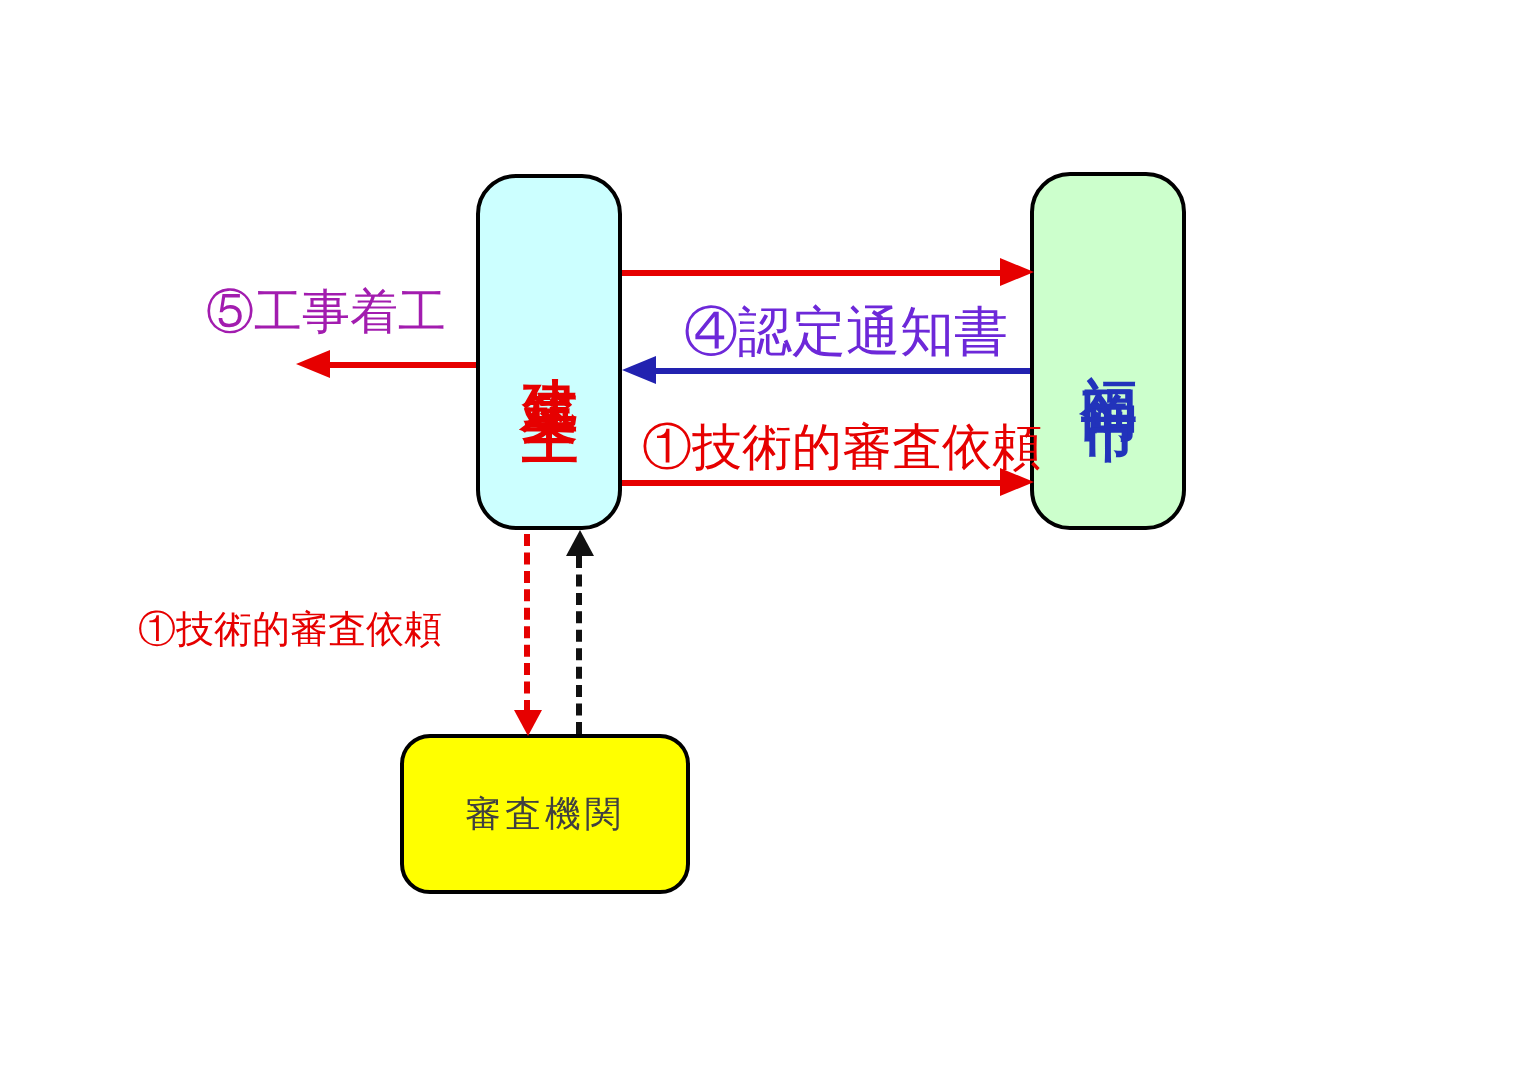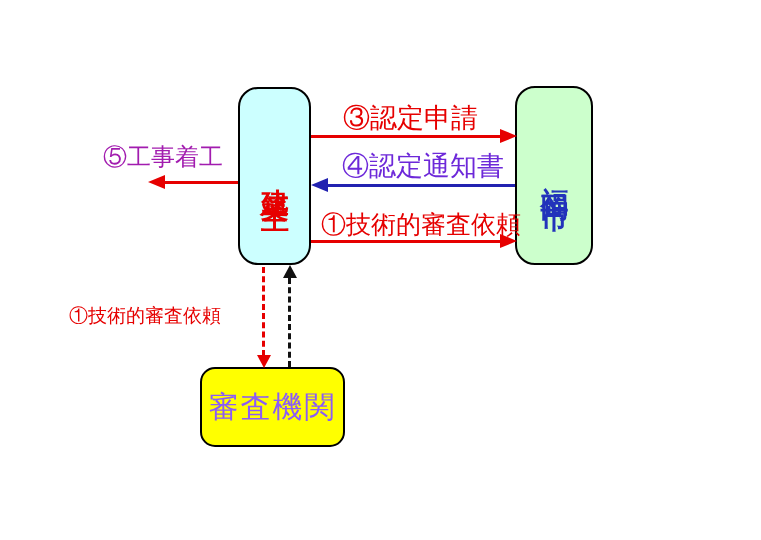--- a/index.html
+++ b/index.html
@@ -33,21 +33,21 @@
     writing-mode:vertical-rl;
     text-orientation:upright;
     font-weight:bold;
     font-size:28px;
     letter-spacing:7px;
     line-height:1;
   }
   .node-builder .vtext{color:#e60000;}
   .node-city .vtext{color:#2233bb;}
   .node-agency .htext{
-    color:#8b5cf6;font-size:30px;font-weight:500;letter-spacing:2px;text-align:right;
+    color:#404040;font-size:18px;font-weight:500;letter-spacing:2px;text-align:right;
   }
   
   .hline{position:absolute;height:3px;}
   .red-bg{background:#e60000;}
   .blue-bg{background:#2222b0;}
   .line3{left:311px;top:135px;width:190px;}
   .line4{left:327px;top:184px;width:188px;}
   .line6{left:311px;top:240px;width:190px;}
   .line5{left:164px;top:181px;width:74px;}
   
@@ -85,21 +85,20 @@
   <div class="node node-city">
     <span class="vtext">福岡市</span>
   </div>
 
   <div class="node node-agency">
     <span class="htext">審査機関</span>
   </div>
 
   <div class="hline red-bg line3"></div>
   <div class="head head-right head3"></div>
-  <div class="lbl lbl3">③認定申請</div>
 
   <div class="hline blue-bg line4"></div>
   <div class="head head-left head4"></div>
   <div class="lbl lbl4">④認定通知書</div>
 
   <div class="hline red-bg line6"></div>
   <div class="head head-right head6"></div>
   <div class="lbl lbl6">①技術的審査依頼</div>
 
   <div class="hline red-bg line5"></div>

